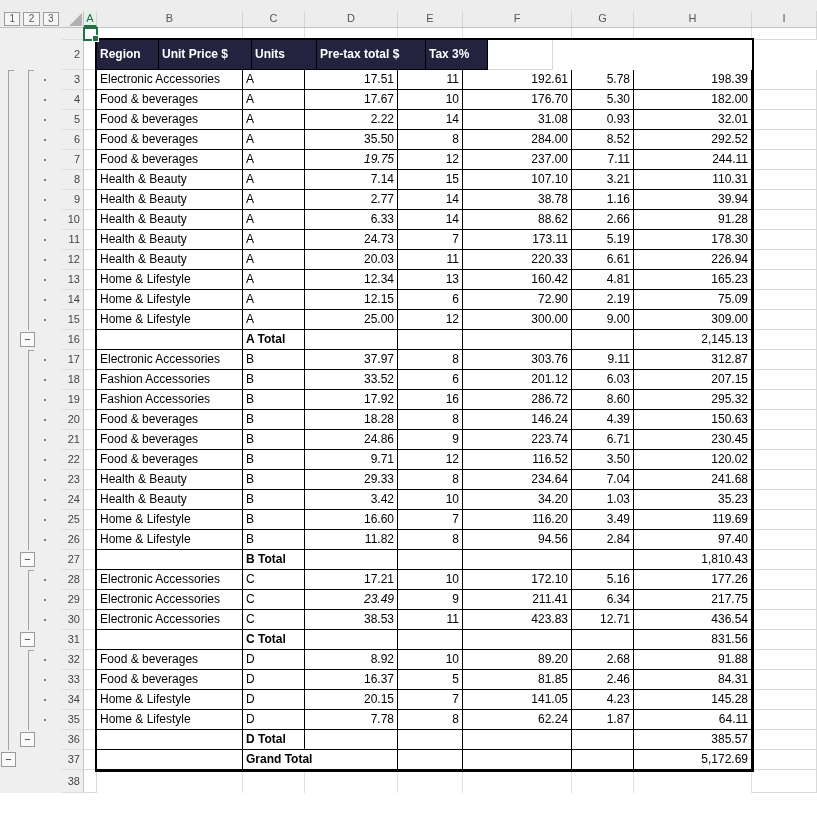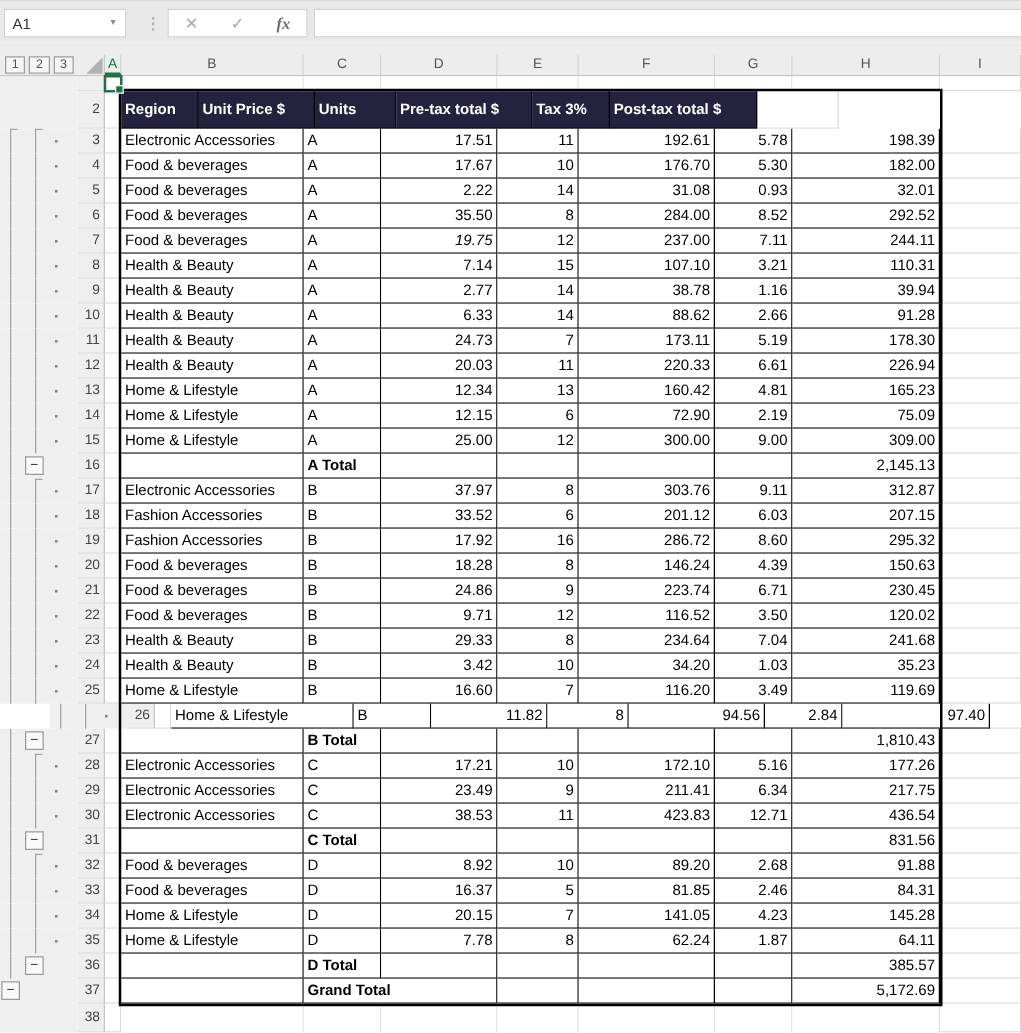--- a/index.html
+++ b/index.html
@@ -120,33 +120,20 @@
   .fillhandle {
     position:absolute; right:-3px; bottom:-3px; width:5px; height:5px;
     background:var(--selgr,#217346); border:1px solid #fff;
   }
 </style>
 </head>
 <body>
 
 <div class="screen">
 
-  <div class="topbar">
-    <div class="namebox">
-      <span>A1</span>
-      <span class="caret">▼</span>
-    </div>
-    <div class="topdots">⋮</div>
-    <div class="fbtns">
-      <span class="ic">✕</span>
-      <span class="ic">✓</span>
-      <span class="fx">fx</span>
-    </div>
-    <div class="finput"></div>
-  </div>
 
   <div class="band"></div>
 
   <div class="sheet" id="sheet">
       <div class="colhdr-row">
         <div class="hd-gutter">
           <div class="lvl-btn">1</div>
           <div class="lvl-btn">2</div>
           <div class="lvl-btn">3</div>
         </div>
@@ -178,21 +165,20 @@
       </div>
       <div class="srow" style="height: 30px;">
         <div class="g"></div>
         <div class="rn" style="line-height: 29px;">2</div>
         <div class="cA"></div>
         <div class="tc hdr" style="width: 62px;">Region</div>
         <div class="tc hdr" style="width: 93px;">Unit Price $</div>
         <div class="tc hdr" style="width: 65px;">Units</div>
         <div class="tc hdr" style="width: 109px;">Pre-tax total $</div>
         <div class="tc hdr" style="width: 62px;">Tax 3%</div>
-        <div class="tc hdr" style="width: 118px;">Post-tax total $</div>
         <div class="cI"></div>
       </div>
       <div class="srow" style="height: 20px;">
         <div class="g">
           <div class="oline" style="left: 8px;"></div>
           <div class="otick" style="left: 8px;"></div>
           <div class="oline" style="left: 28px;"></div>
           <div class="otick" style="left: 28px;"></div>
           <div class="odot"></div>
         </div>
@@ -574,21 +560,21 @@
         <div class="cA"></div>
         <div class="tc" style="width: 146px;">Home &amp; Lifestyle</div>
         <div class="tc" style="width: 62px;">B</div>
         <div class="tc num" style="width: 93px;">16.60</div>
         <div class="tc num" style="width: 65px;">7</div>
         <div class="tc num" style="width: 109px;">116.20</div>
         <div class="tc num" style="width: 62px;">3.49</div>
         <div class="tc num" style="width: 118px;">119.69</div>
         <div class="cI"></div>
       </div>
-      <div class="srow" style="height: 20px; margin-left: 40px;">
+      <div class="srow" style="height: 20px;">
         <div class="g">
           <div class="oline" style="left: 8px;"></div>
           <div class="oline" style="left: 28px;"></div>
           <div class="odot"></div>
         </div>
         <div class="rn" style="line-height: 19px;">26</div>
         <div class="cA"></div>
         <div class="tc" style="width: 146px;">Home &amp; Lifestyle</div>
         <div class="tc" style="width: 62px;">B</div>
         <div class="tc num" style="width: 93px;">11.82</div>
@@ -635,21 +621,21 @@
       <div class="srow" style="height: 20px;">
         <div class="g">
           <div class="oline" style="left: 8px;"></div>
           <div class="oline" style="left: 28px;"></div>
           <div class="odot"></div>
         </div>
         <div class="rn" style="line-height: 19px;">29</div>
         <div class="cA"></div>
         <div class="tc" style="width: 146px;">Electronic Accessories</div>
         <div class="tc" style="width: 62px;">C</div>
-        <div class="tc num" style="width: 93px;">23.49</div>
+        <div class="tc num" style="width: 93px; font-style: italic;">23.49</div>
         <div class="tc num" style="width: 65px;">9</div>
         <div class="tc num" style="width: 109px;">211.41</div>
         <div class="tc num" style="width: 62px;">6.34</div>
         <div class="tc num" style="width: 118px;">217.75</div>
         <div class="cI"></div>
       </div>
       <div class="srow" style="height: 20px;">
         <div class="g">
           <div class="oline" style="left: 8px;"></div>
           <div class="oline" style="left: 28px;"></div>

